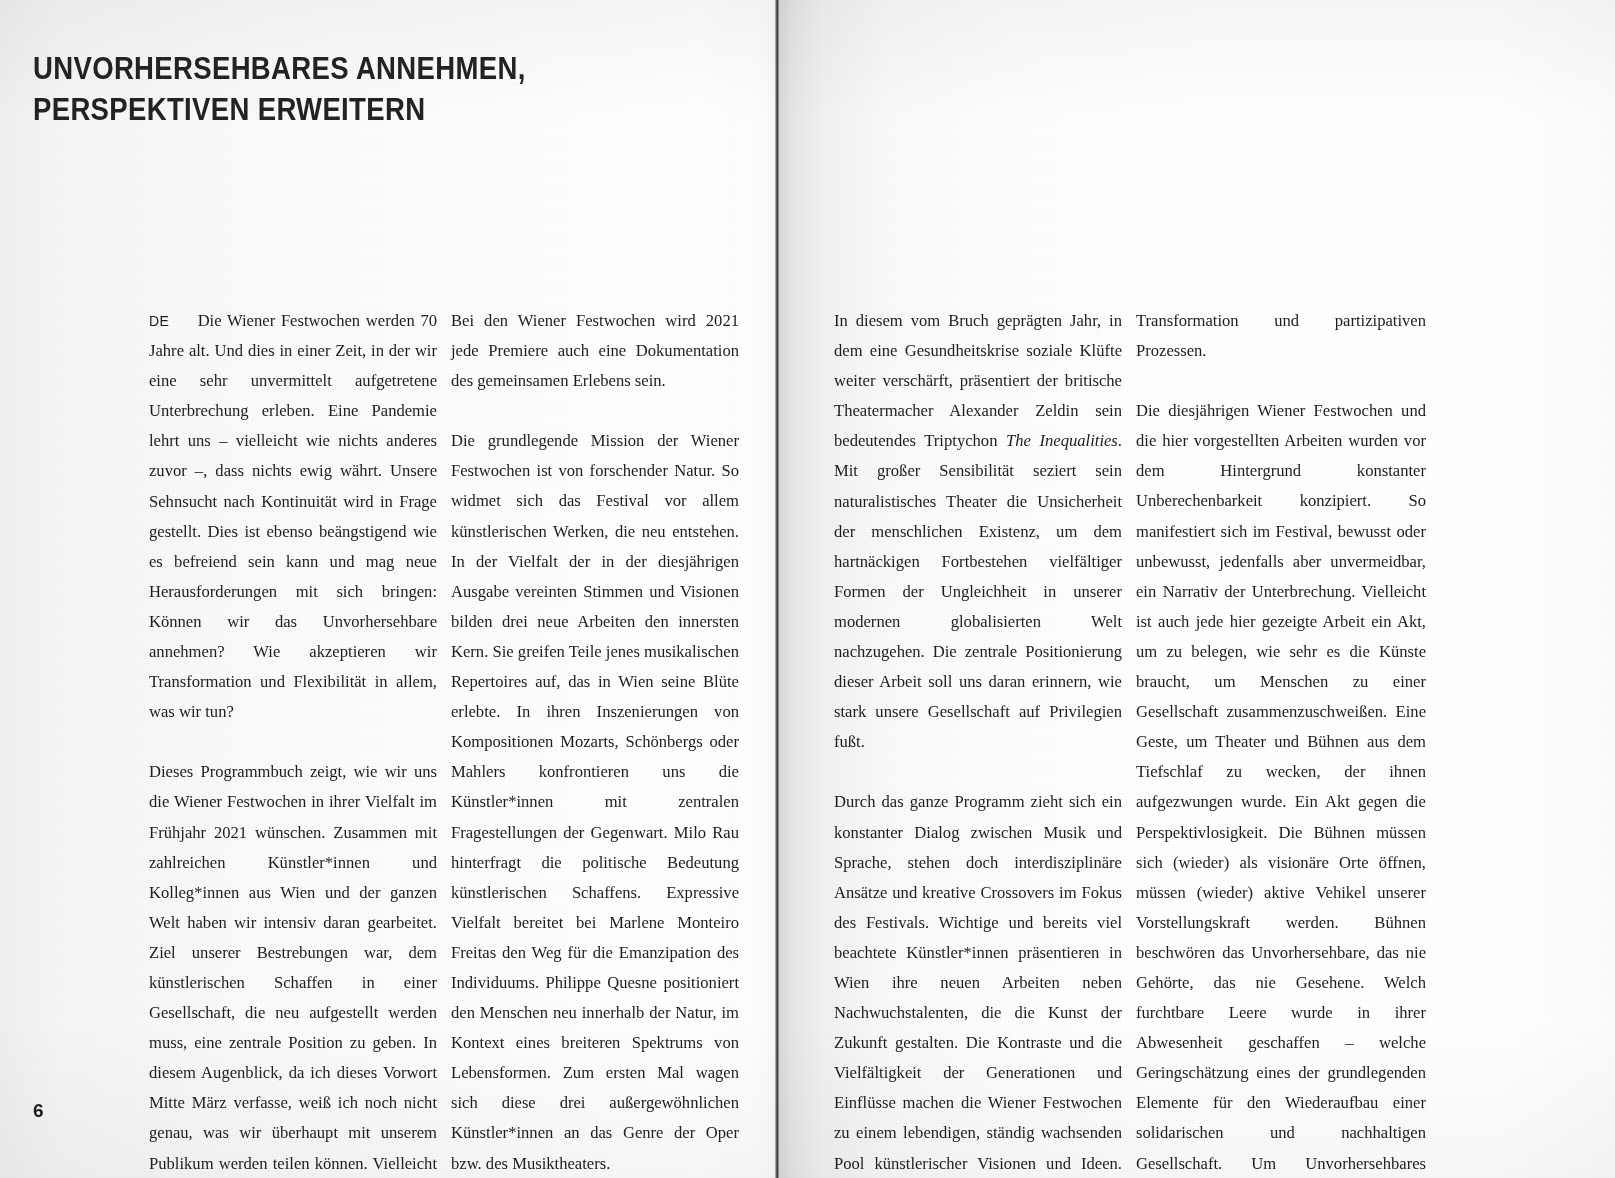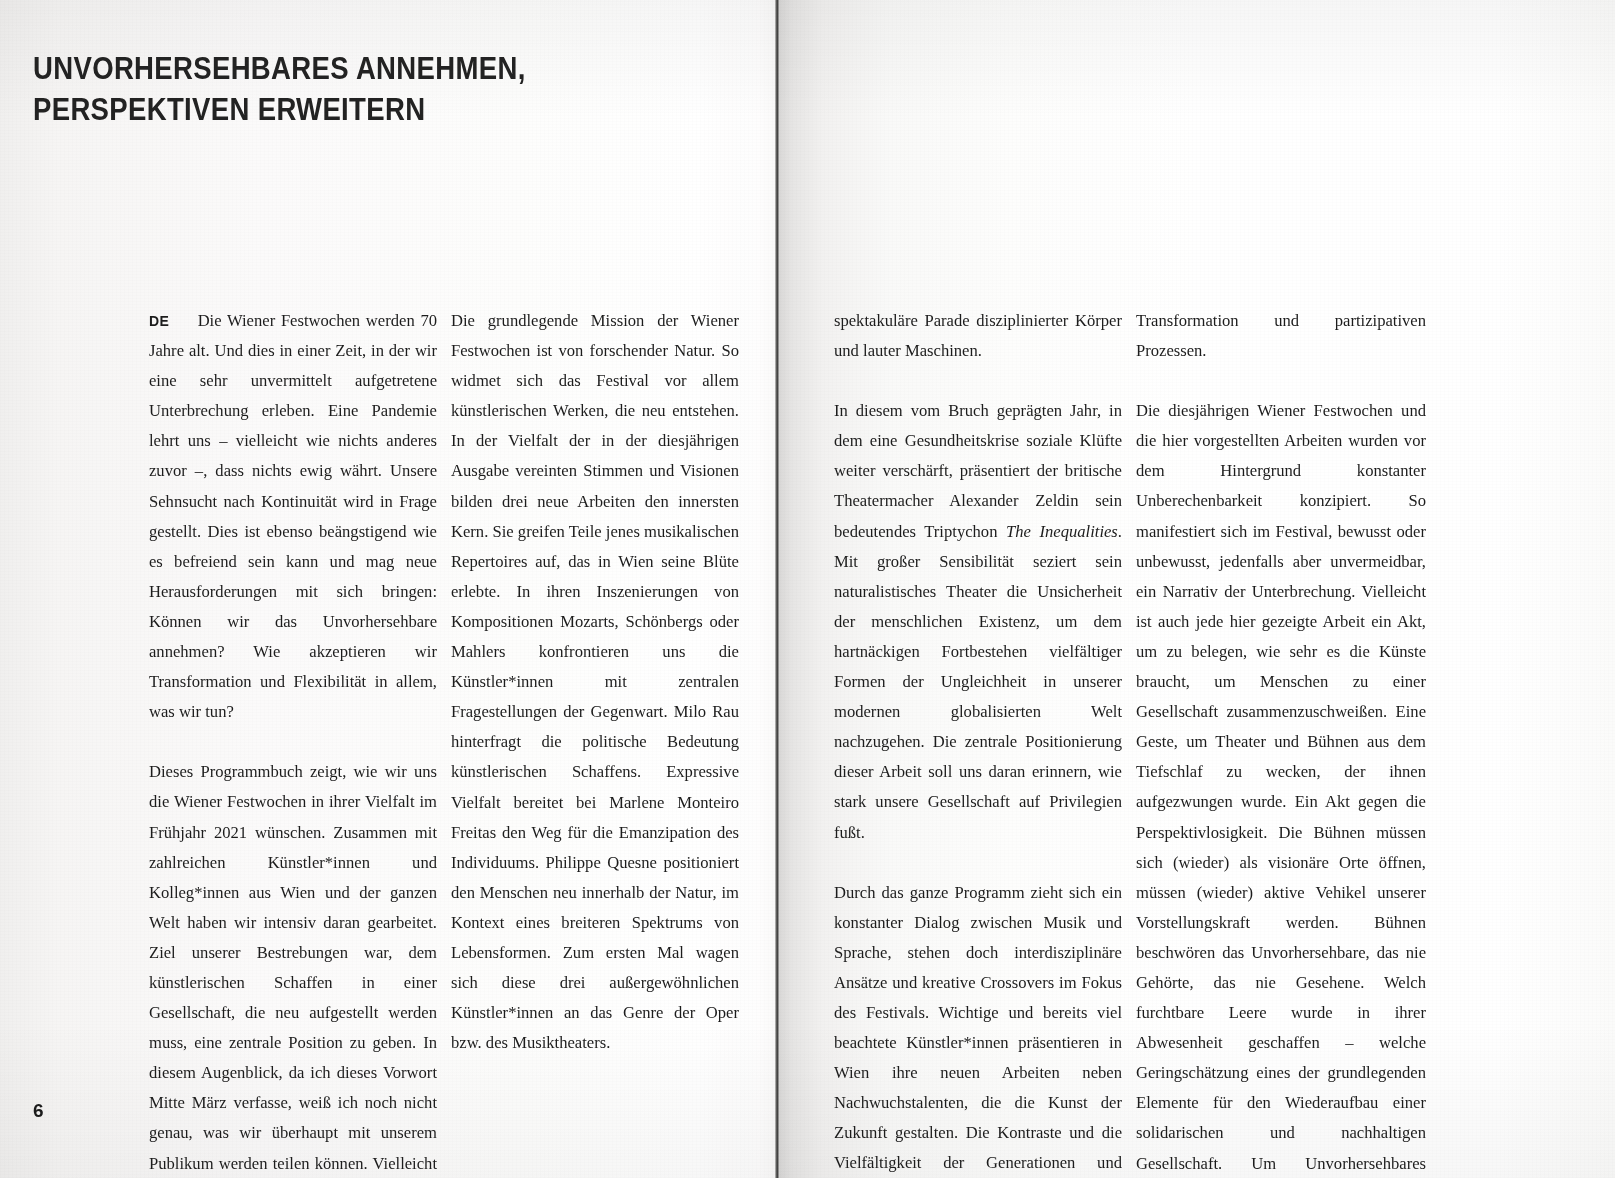--- a/index.html
+++ b/index.html
@@ -121,21 +121,21 @@
   .col-4 { left: 1136px; width: 290px; }
 
   .col p {
     margin: 0 0 30px 0;
     text-align: justify;
   }
   .col p:last-child { margin-bottom: 0; }
 
   .lang-tag {
     font-family: "Liberation Sans Narrow", "Liberation Sans", "DejaVu Sans", sans-serif;
-    font-weight: bold;
+    font-weight: normal;
     font-size: 14px;
     letter-spacing: 0.3px;
     color: #1d1d1d;
   }
 
   em.title-italic {
   }
 
   
   .folio {
@@ -174,26 +174,26 @@
     <span class="hl-line">Unvorhersehbares annehmen,</span>
     <span class="hl-line">Perspektiven erweitern</span>
   </h1>
 
   <div class="col col-1">
     <p><span class="lang-tag">DE</span>&nbsp;&nbsp;&nbsp;&nbsp;&nbsp;<span>Die Wiener Festwochen werden 70 Jahre alt. Und dies in einer Zeit, in der wir eine sehr unvermittelt aufgetretene Unterbrechung erleben. Eine Pandemie lehrt uns – vielleicht wie nichts anderes zuvor –, dass nichts ewig währt. Unsere Sehnsucht nach Kontinuität wird in Frage gestellt. Dies ist ebenso beängstigend wie es befreiend sein kann und mag neue Herausforderungen mit sich bringen: Können wir das Unvorhersehbare annehmen? Wie akzeptieren wir Transformation und Flexibilität in allem, was wir tun?</span></p>
     <p>Dieses Programmbuch zeigt, wie wir uns die Wiener Festwochen in ihrer Vielfalt im Frühjahr 2021 wünschen. Zusammen mit zahlreichen Künstler*innen und Kolleg*innen aus Wien und der ganzen Welt haben wir intensiv daran gearbeitet. Ziel unserer Bestrebungen war, dem künstlerischen Schaffen in einer Gesellschaft, die neu aufgestellt werden muss, eine zentrale Position zu geben. In diesem Augenblick, da ich dieses Vorwort Mitte März verfasse, weiß ich noch nicht genau, was wir überhaupt mit unserem Publikum werden teilen können. Vielleicht kommt gar nichts zustande, vielleicht wird es nicht so sein wie geplant. Wahrscheinlich besteht die Chance zu beobachten, wie ein fertiges Programm und unser gegenwärtiges Leben aufeinanderprallen. Dabei werden wir die Gelegenheit haben zu erleben, wie sich vor langer Zeit geplante Projekte durch die Realität der letzten Monate verändern können und wie sie uns helfen, diese Realität zu verstehen und neu zu denken.</p>
   </div>
 
   <div class="col col-2">
+    <p>Bei den Wiener Festwochen wird 2021 jede Premiere auch eine Dokumentation des gemeinsamen Erlebens sein.</p>
     <p>Die grundlegende Mission der Wiener Festwochen ist von forschender Natur. So widmet sich das Festival vor allem künstlerischen Werken, die neu entstehen. In der Vielfalt der in der diesjährigen Ausgabe vereinten Stimmen und Visionen bilden drei neue Arbeiten den innersten Kern. Sie greifen Teile jenes musikalischen Repertoires auf, das in Wien seine Blüte erlebte. In ihren Inszenierungen von Kompositionen Mozarts, Schönbergs oder Mahlers konfrontieren uns die Künstler*innen mit zentralen Fragestellungen der Gegenwart. Milo Rau hinterfragt die politische Bedeutung künstlerischen Schaffens. Expressive Vielfalt bereitet bei Marlene Monteiro Freitas den Weg für die Emanzipation des Individuums. Philippe Quesne positioniert den Menschen neu innerhalb der Natur, im Kontext eines breiteren Spektrums von Lebensformen. Zum ersten Mal wagen sich diese drei außergewöhnlichen Künstler*innen an das Genre der Oper bzw. des Musiktheaters.</p>
 
   </div>
 
   <div class="col col-3">
-    <p>spektakuläre Parade disziplinierter Körper und lauter Maschinen.</p>
     <p><span>In diesem vom Bruch geprägten Jahr, in dem eine Gesundheitskrise soziale Klüfte weiter verschärft, präsentiert der britische Theatermacher Alexander Zeldin sein bedeutendes Triptychon </span><em class="title-italic">The Inequalities</em><span>. Mit großer Sensibilität seziert sein naturalistisches Theater die Unsicherheit der menschlichen Existenz, um dem hartnäckigen Fortbestehen vielfältiger Formen der Ungleichheit in unserer modernen globalisierten Welt nachzugehen. Die zentrale Positionierung dieser Arbeit soll uns daran erinnern, wie stark unsere Gesellschaft auf Privilegien fußt.</span></p>
     <p>Durch das ganze Programm zieht sich ein konstanter Dialog zwischen Musik und Sprache, stehen doch interdisziplinäre Ansätze und kreative Crossovers im Fokus des Festivals. Wichtige und bereits viel beachtete Künstler*innen präsentieren in Wien ihre neuen Arbeiten neben Nachwuchstalenten, die die Kunst der Zukunft gestalten. Die Kontraste und die Vielfältigkeit der Generationen und Einflüsse machen die Wiener Festwochen zu einem lebendigen, ständig wachsenden Pool künstlerischer Visionen und Ideen. Erstmals stellen wir dieses Jahr MITTEN vor, ein Format, mit dem wir versuchen, den Beziehungen zwischen Kunstschaffenden und Publikum mehr Raum zu geben. Dank verlängertem Aufenthalt und damit stärkerer Einbindung der Künstler*innen liegt hier der Fokus auf gemeinsamen</p>
   </div>
 
   <div class="col col-4">
     <p>Transformation und partizipativen Prozessen.</p>
     <p>Die diesjährigen Wiener Festwochen und die hier vorgestellten Arbeiten wurden vor dem Hintergrund konstanter Unberechenbarkeit konzipiert. So manifestiert sich im Festival, bewusst oder unbewusst, jedenfalls aber unvermeidbar, ein Narrativ der Unterbrechung. Vielleicht ist auch jede hier gezeigte Arbeit ein Akt, um zu belegen, wie sehr es die Künste braucht, um Menschen zu einer Gesellschaft zusammenzuschweißen. Eine Geste, um Theater und Bühnen aus dem Tiefschlaf zu wecken, der ihnen aufgezwungen wurde. Ein Akt gegen die Perspektivlosigkeit. Die Bühnen müssen sich (wieder) als visionäre Orte öffnen, müssen (wieder) aktive Vehikel unserer Vorstellungskraft werden. Bühnen beschwören das Unvorhersehbare, das nie Gehörte, das nie Gesehene. Welch furchtbare Leere wurde in ihrer Abwesenheit geschaffen – welche Geringschätzung eines der grundlegenden Elemente für den Wiederaufbau einer solidarischen und nachhaltigen Gesellschaft. Um Unvorhersehbares anzunehmen, um Perspektiven zu erweitern, brauchen wir Künstlerinnen und Künstler.</p>
 
   </div>
 

